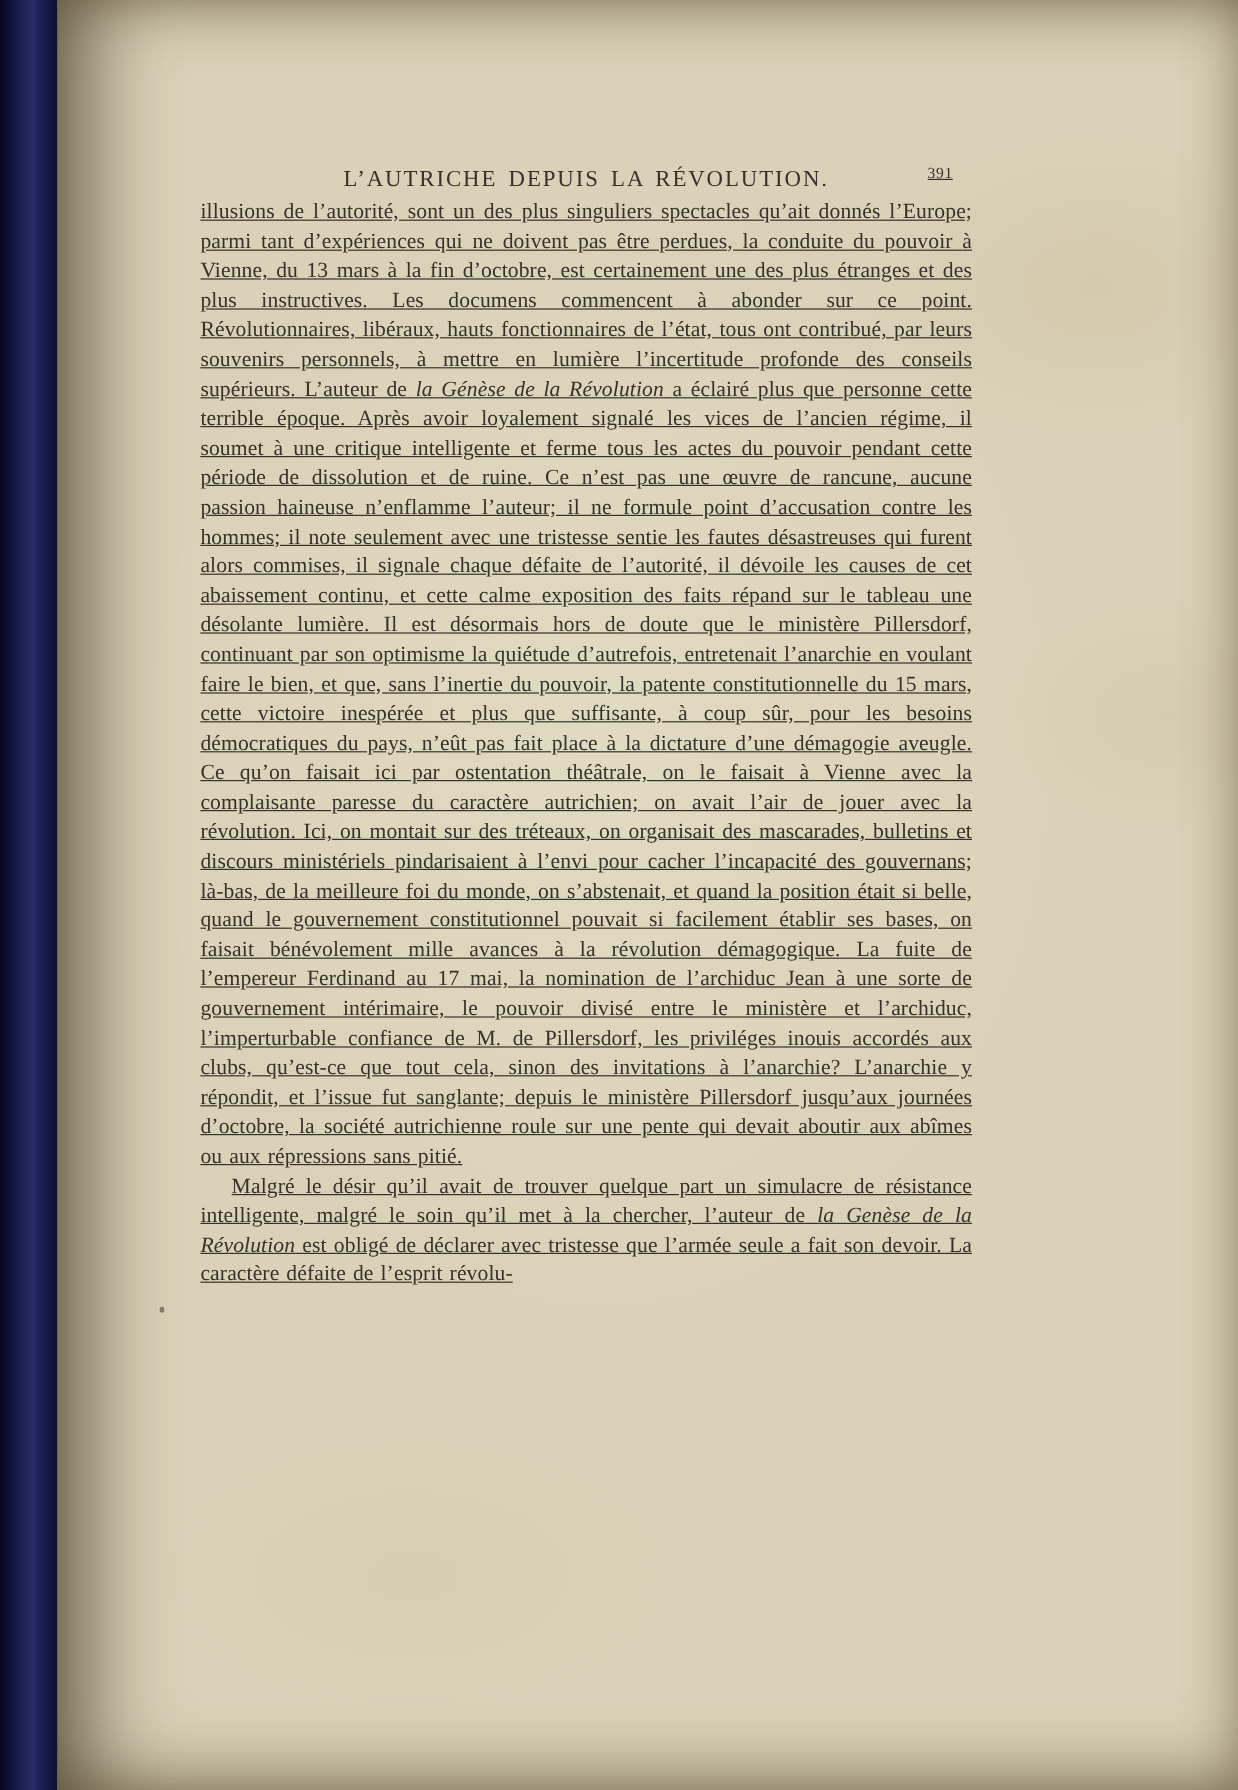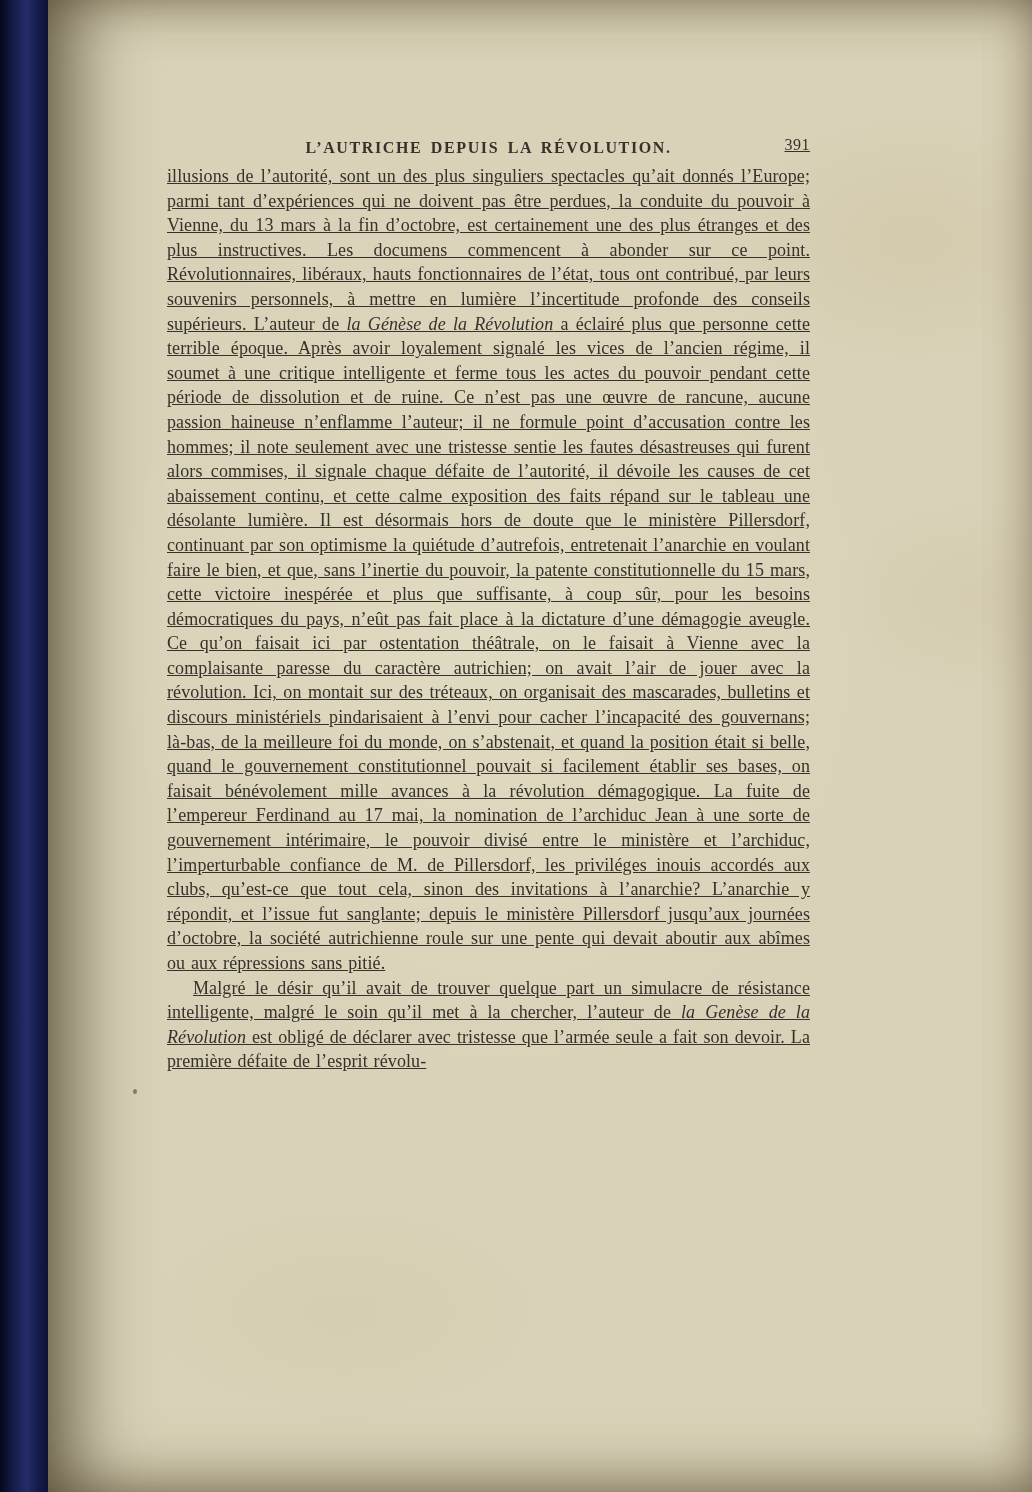--- a/index.html
+++ b/index.html
@@ -41,30 +41,30 @@
       inset 0 28px 55px -28px rgba(105,93,62,0.50),
       inset 0 -34px 65px -28px rgba(95,84,55,0.55);
   }
   .header {
     position: absolute;
     left: 119px; top: 139px;
     width: 643px;
     text-align: center;
   }
   .running-title {
-    font-size: 16px;
+    font-size: 19px;
     letter-spacing: 1.6px;
     word-spacing: 3px;
     color: var(--ink, #35322a);
-    font-weight: bold;
+    font-weight: normal;
   }
   .page-number {
     position: absolute;
-    right: 0; top: -3px;
-    font-size: 16px;
+    right: 16px; top: -3px;
+    font-size: 13px;
     letter-spacing: 0.5px;
     color: var(--ink, #35322a);
     text-decoration: underline;
   }
   .text-block {
     position: absolute;
     left: 119px; top: 164px;
     width: 643px;
     color: var(--ink, #35322a);
     font-size: 18px;
@@ -90,17 +90,17 @@
 
 <div class="scan">
   <div class="binding"></div>
   <div class="page">
     <div class="header">
       <span class="running-title">L’AUTRICHE DEPUIS LA RÉVOLUTION.</span>
       <span class="page-number">391</span>
     </div>
     <div class="text-block" id="paragraphs">
         <p class="para"><span>illusions de l’autorité, sont un des plus singuliers spectacles qu’ait donnés l’Europe; parmi tant d’expériences qui ne doivent pas être perdues, la conduite du pouvoir à Vienne, du 13 mars à la fin d’octobre, est certainement une des plus étranges et des plus instructives. Les documens commencent à abonder sur ce point. Révolutionnaires, libéraux, hauts fonctionnaires de l’état, tous ont contribué, par leurs souvenirs personnels, à mettre en lumière l’incertitude profonde des conseils supérieurs. L’auteur de </span><i>la Génèse de la Révolution</i><span> a éclairé plus que personne cette terrible époque. Après avoir loyalement signalé les vices de l’ancien régime, il soumet à une critique intelligente et ferme tous les actes du pouvoir pendant cette période de dissolution et de ruine. Ce n’est pas une œuvre de rancune, aucune passion haineuse n’enflamme l’auteur; il ne formule point d’accusation contre les hommes; il note seulement avec une tristesse sentie les fautes désastreuses qui furent alors commises, il signale chaque défaite de l’autorité, il dévoile les causes de cet abaissement continu, et cette calme exposition des faits répand sur le tableau une désolante lumière. Il est désormais hors de doute que le ministère Pillersdorf, continuant par son optimisme la quiétude d’autrefois, entretenait l’anarchie en voulant faire le bien, et que, sans l’inertie du pouvoir, la patente constitutionnelle du 15 mars, cette victoire inespérée et plus que suffisante, à coup sûr, pour les besoins démocratiques du pays, n’eût pas fait place à la dictature d’une démagogie aveugle. Ce qu’on faisait ici par ostentation théâtrale, on le faisait à Vienne avec la complaisante paresse du caractère autrichien; on avait l’air de jouer avec la révolution. Ici, on montait sur des tréteaux, on organisait des mascarades, bulletins et discours ministériels pindarisaient à l’envi pour cacher l’incapacité des gouvernans; là-bas, de la meilleure foi du monde, on s’abstenait, et quand la position était si belle, quand le gouvernement constitutionnel pouvait si facilement établir ses bases, on faisait bénévolement mille avances à la révolution démagogique. La fuite de l’empereur Ferdinand au 17 mai, la nomination de l’archiduc Jean à une sorte de gouvernement intérimaire, le pouvoir divisé entre le ministère et l’archiduc, l’imperturbable confiance de M. de Pillersdorf, les priviléges inouis accordés aux clubs, qu’est-ce que tout cela, sinon des invitations à l’anarchie? L’anarchie y répondit, et l’issue fut sanglante; depuis le ministère Pillersdorf jusqu’aux journées d’octobre, la société autrichienne roule sur une pente qui devait aboutir aux abîmes ou aux répressions sans pitié.</span></p>
-        <p class="para indent"><span>Malgré le désir qu’il avait de trouver quelque part un simulacre de résistance intelligente, malgré le soin qu’il met à la chercher, l’auteur de </span><i>la Genèse de la Révolution</i><span> est obligé de déclarer avec tristesse que l’armée seule a fait son devoir. La première défaite de l’esprit révolu-</span></p>
+        <p class="para indent"><span>Malgré le désir qu’il avait de trouver quelque part un simulacre de résistance intelligente, malgré le soin qu’il met à la chercher, l’auteur de </span><i>la Genèse de la Révolution</i><span> est obligé de déclarer avec tristesse que l’armée seule a fait son devoir. La caractère défaite de l’esprit révolu-</span></p>
       </div>
     <div class="margin-speck"></div>
   </div>
 </div>
 
 </body></html>

